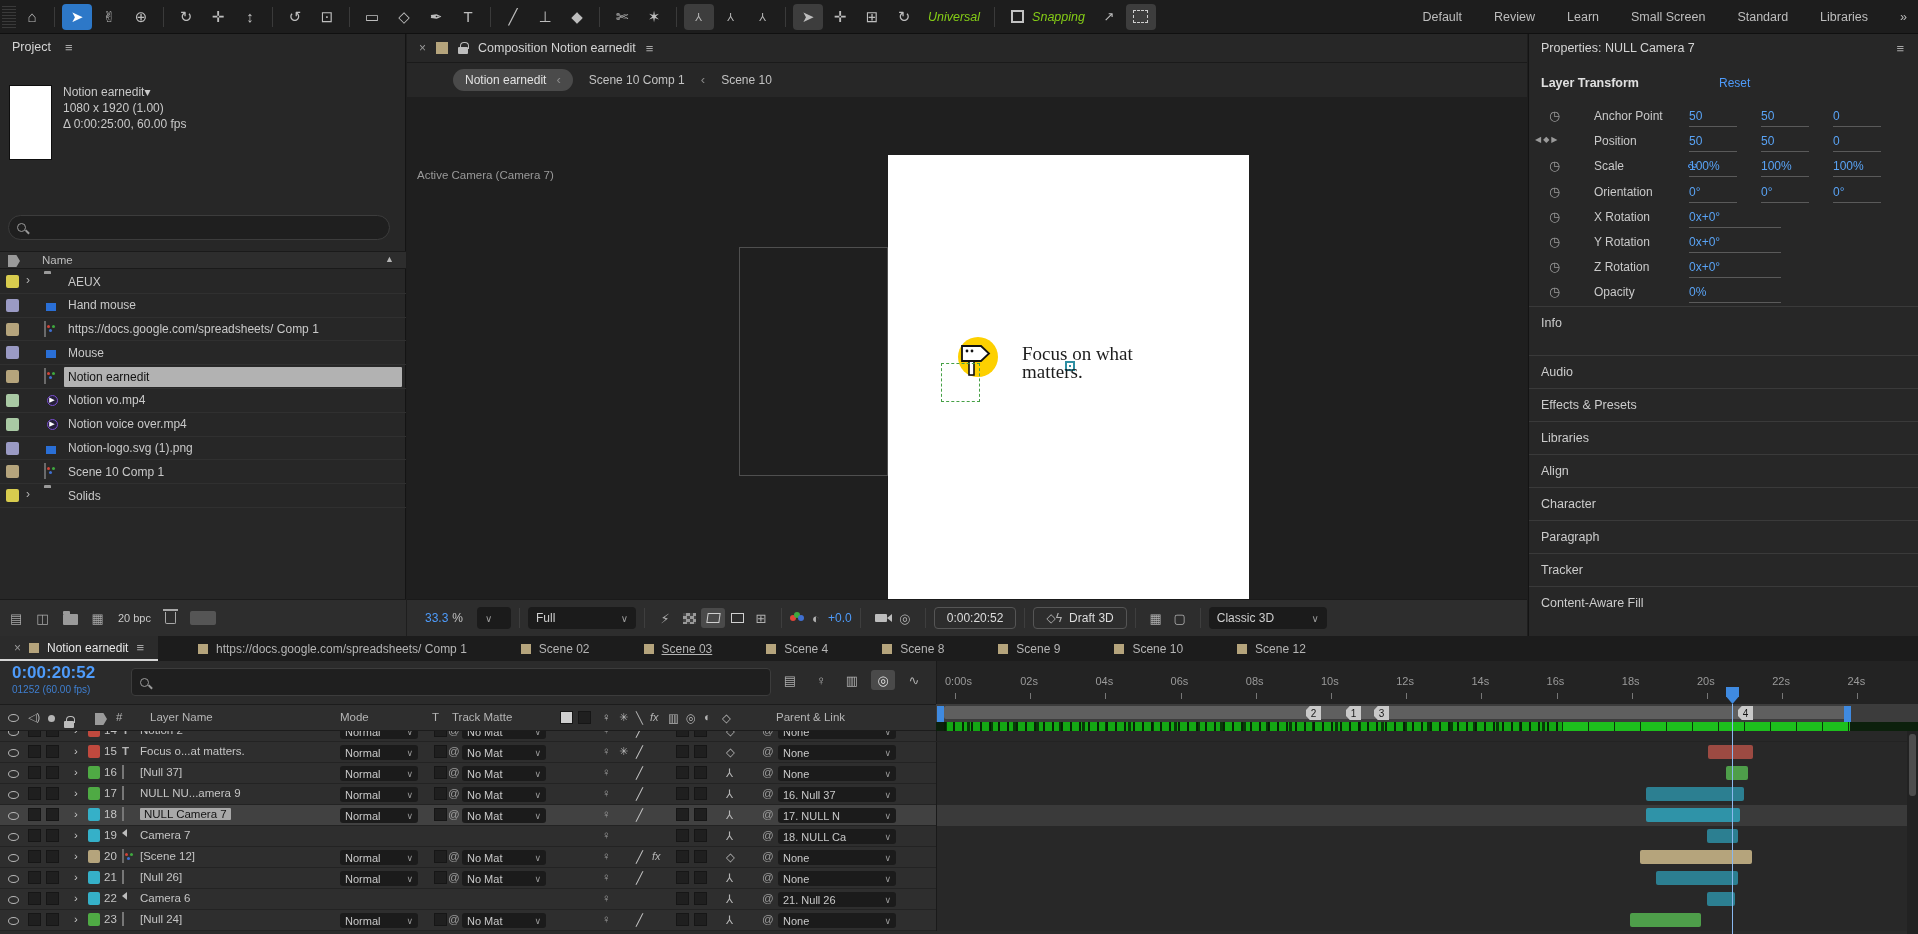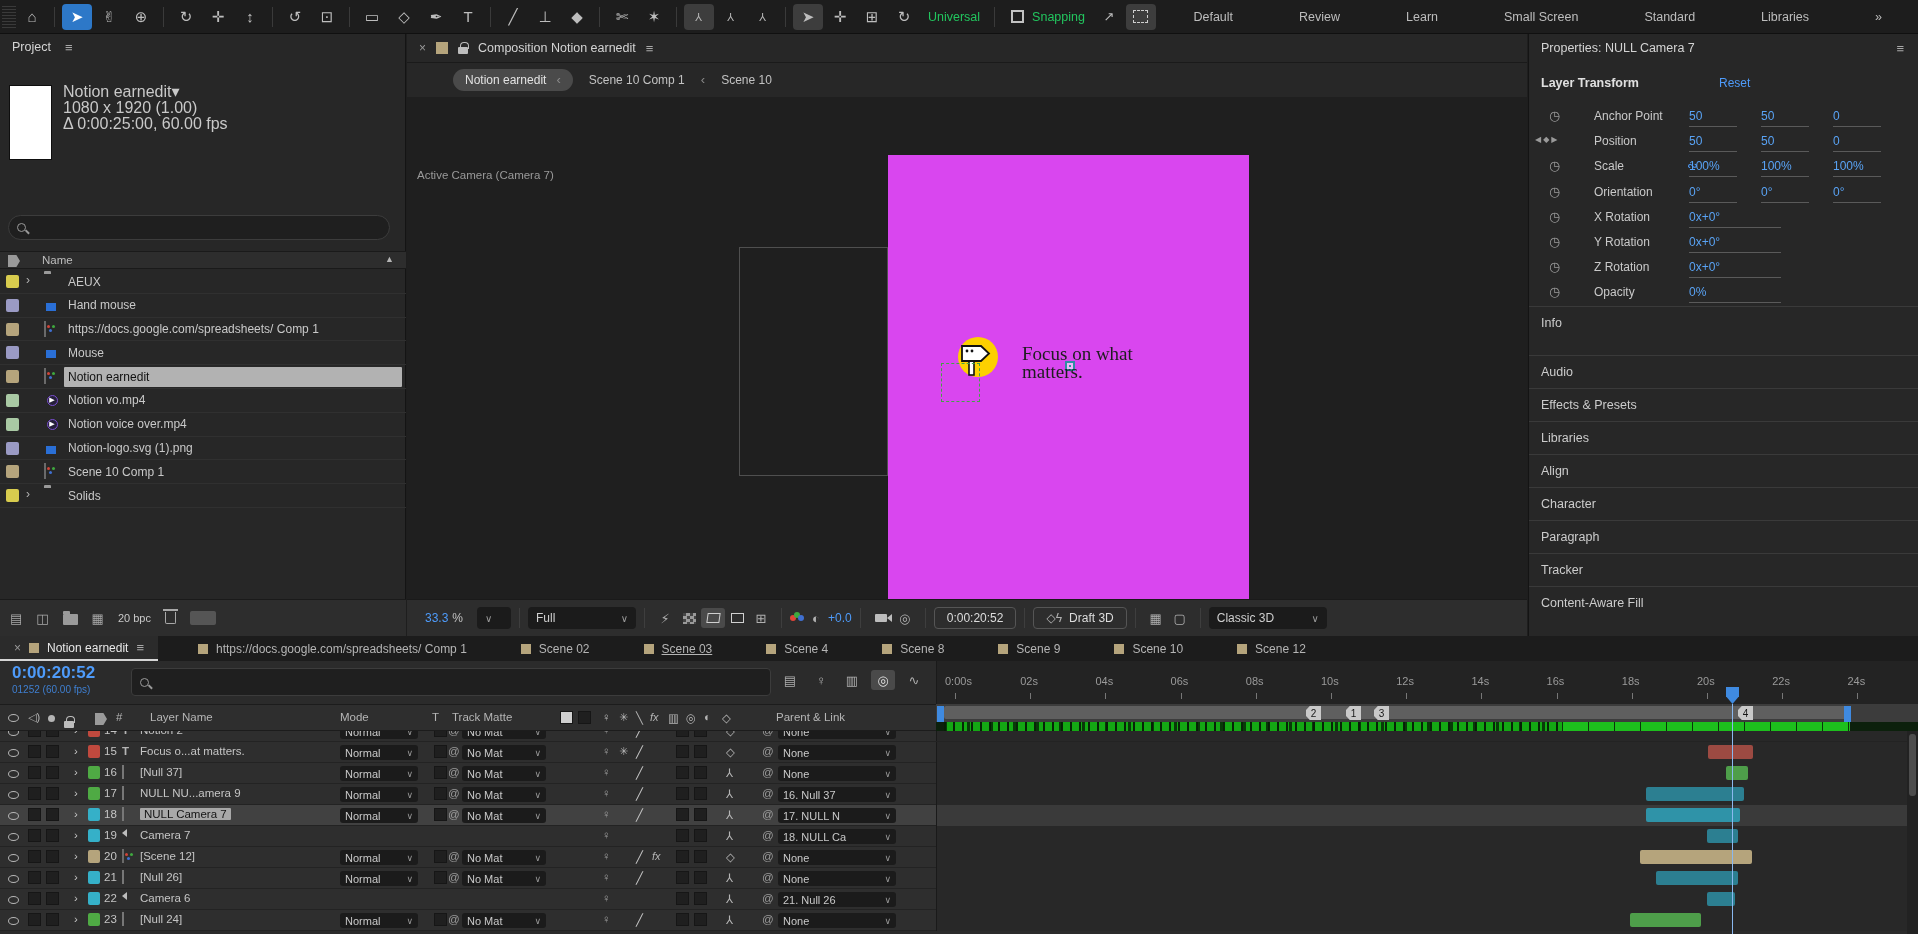--- a/index.html
+++ b/index.html
@@ -7,36 +7,36 @@
   body { font-family:"Liberation Sans","DejaVu Sans",sans-serif; color:#c8c8c8; }
   #app { position:relative; width:1918px; height:934px; background:#1e1e1e; overflow:hidden; }
 
   
   #topbar { position:absolute; left:0; top:0; width:1918px; height:34px; background:#1d1d1d; border-bottom:1px solid #101010; display:flex; align-items:center; }
   .tb-grip { width:14px; height:22px; margin-left:2px; background:repeating-linear-gradient(0deg,#3a3a3a 0 1px,transparent 1px 3px); }
   .tool { width:30px; height:26px; display:flex; align-items:center; justify-content:center; color:#bdbdbd; font-size:15px; border-radius:4px; margin:0 1px; }
   .tool.active { background:#2d78c8; color:#fff; }
   .tool.boxed { background:#3d3d3d; }
   .tb-sep { width:1px; height:20px; background:#3a3a3a; margin:0 6px; }
-  .tb-label { font-size:12.5px; color:#22c55e; margin:0 8px; }
+  .tb-label { font-size:12.5px; color:#84cc16; margin:0 8px;font-style:italic; }
   .tb-snapbox { width:13px; height:13px; border:2px solid #c2c2c2; background:#1d1d1d; margin-left:10px; }
   .marquee-ic { width:15px; height:13px; border:1px dashed #cfcfcf; }
-  #workspaces { margin-left:auto; display:flex; align-items:center; gap:66px; padding-right:36px; }
+  #workspaces { margin-left:auto; display:flex; align-items:center; gap:32px; padding-right:11px; }
   .ws { font-size:12.5px; color:#bdbdbd; white-space:nowrap; }
 
   
   .panel { position:absolute; background:#272727; }
   .panel-title { font-size:12.5px; color:#d4d4d4; }
   .hamb { color:#a8a8a8; font-size:13px; }
 
   
   #project { left:0; top:34px; width:406px; height:602px; border-right:1px solid #141414; }
   #proj-head { height:26px; display:flex; align-items:center; padding-left:12px; gap:14px; }
   #proj-thumb { position:absolute; left:10px; top:52px; width:41px; height:73px; background:#fff; box-shadow:0 0 0 1px #0e0e0e; }
-  #proj-info { position:absolute; left:63px; top:50px; font-size:16px; color:#c9c9c9; line-height:16px; }
+  #proj-info { position:absolute; left:63px; top:50px; font-size:12px; color:#c9c9c9; line-height:16px; }
   #proj-search { position:absolute; left:8px; top:181px; width:382px; height:25px; background:#1f1f1f; border:1px solid #3c3c3c; border-radius:13px; display:flex; align-items:center; padding-left:8px; }
   .mag { position:relative; width:9px; height:9px; border:1.5px solid #9a9a9a; border-radius:50%; }
   .mag::after { content:""; position:absolute; left:7px; top:7px; width:5px; height:1.5px; background:#9a9a9a; transform:rotate(45deg); }
   #proj-cols { position:absolute; left:0; top:217px; width:406px; height:18px; background:#2d2d2d; border-top:1px solid #1a1a1a; border-bottom:1px solid #1a1a1a; font-size:11.5px; color:#bdbdbd; }
   #proj-rows { position:absolute; left:0; top:236px; width:406px; height:348px; }
   .prow { position:relative; height:23.8px; border-bottom:1px solid #303030; font-size:12px; color:#c9c9c9; }
   .prow.sel .pname-wrap { background:#b2b2b2; color:#111; }
   .pchip { position:absolute; left:6px; top:5px; width:13px; height:13px; border-radius:2px; }
   .pcaret { position:absolute; left:26px; top:3px; color:#b0b0b0; font-size:12px; }
   .pico { position:absolute; left:44px; top:4px; }
@@ -67,21 +67,21 @@
   .close-x { color:#9a9a9a; font-size:12px; }
   .tan-sq { width:12px; height:12px; background:#b5a47c; }
   .lock { position:relative; width:10px; height:7px; background:#bdbdbd; border-radius:1px; margin-top:4px; }
   .lock::before { content:""; position:absolute; left:1.5px; top:-5px; width:7px; height:6px; border:1.5px solid #bdbdbd; border-bottom:none; border-radius:4px 4px 0 0; }
   #comp-crumbs { height:33px; display:flex; align-items:center; gap:16px; padding-left:46px; font-size:12px; color:#c2c2c2; }
   .crumb-pill { background:#4a4a4a; border-radius:12px; height:22px; display:flex; align-items:center; gap:10px; padding:0 12px; color:#e2e2e2; }
   .crumb-lt { color:#8a8a8a; font-size:13px; }
   #viewer { position:absolute; left:0; top:63px; width:1120px; height:502px; background:#1f1f1f; overflow:hidden; }
   #viewer-label { position:absolute; left:10px; top:72px; font-size:11.5px; color:#9a9a9a; }
   #wire-rect { position:absolute; left:332px; top:150px; width:149px; height:229px; border:1px solid #4f4f4f; }
-  #canvas { position:absolute; left:481px; top:58px; width:361px; height:478px; background:#d946ef; }
+  #canvas { position:absolute; left:481px; top:58px; width:361px; height:478px; background:#ffffff; }
   #cv-headline { position:absolute; left:134px; top:190px; font-family:"Liberation Serif","DejaVu Serif",serif; font-size:19px; line-height:18px; color:#1d1d1d; }
   #cv-logo { position:absolute; left:66px; top:182px; }
   #cv-selbox { position:absolute; left:53px; top:208px; width:39px; height:39px; border:1px dashed #46a046; }
   #cv-anchor { position:absolute; left:177px; top:206px; width:10px; height:10px; border:2px solid #2e8fa3; background:rgba(255,255,255,.6); }
   #cv-anchor::after { content:""; position:absolute; left:2px; top:2px; width:2px; height:2px; background:#2e8fa3; }
   #comp-footer { position:absolute; left:0; top:565px; width:1120px; height:37px; background:#2d2d2d; border-top:1px solid #1a1a1a; display:flex; align-items:center; font-size:12px; color:#c2c2c2; }
   .cf-sep { width:1px; height:20px; background:#3e3e3e; margin:0 8px; }
   .cf-box { background:#1b1b1b; border-radius:4px; height:22px; display:flex; align-items:center; justify-content:space-between; padding:0 8px; color:#cfcfcf; }
   .cf-ic { width:24px; height:20px; display:flex; align-items:center; justify-content:center; color:#b0b0b0; font-size:13px; border-radius:3px; }
   .cf-ic.active { background:#4a4a4a; color:#e0e0e0; }

